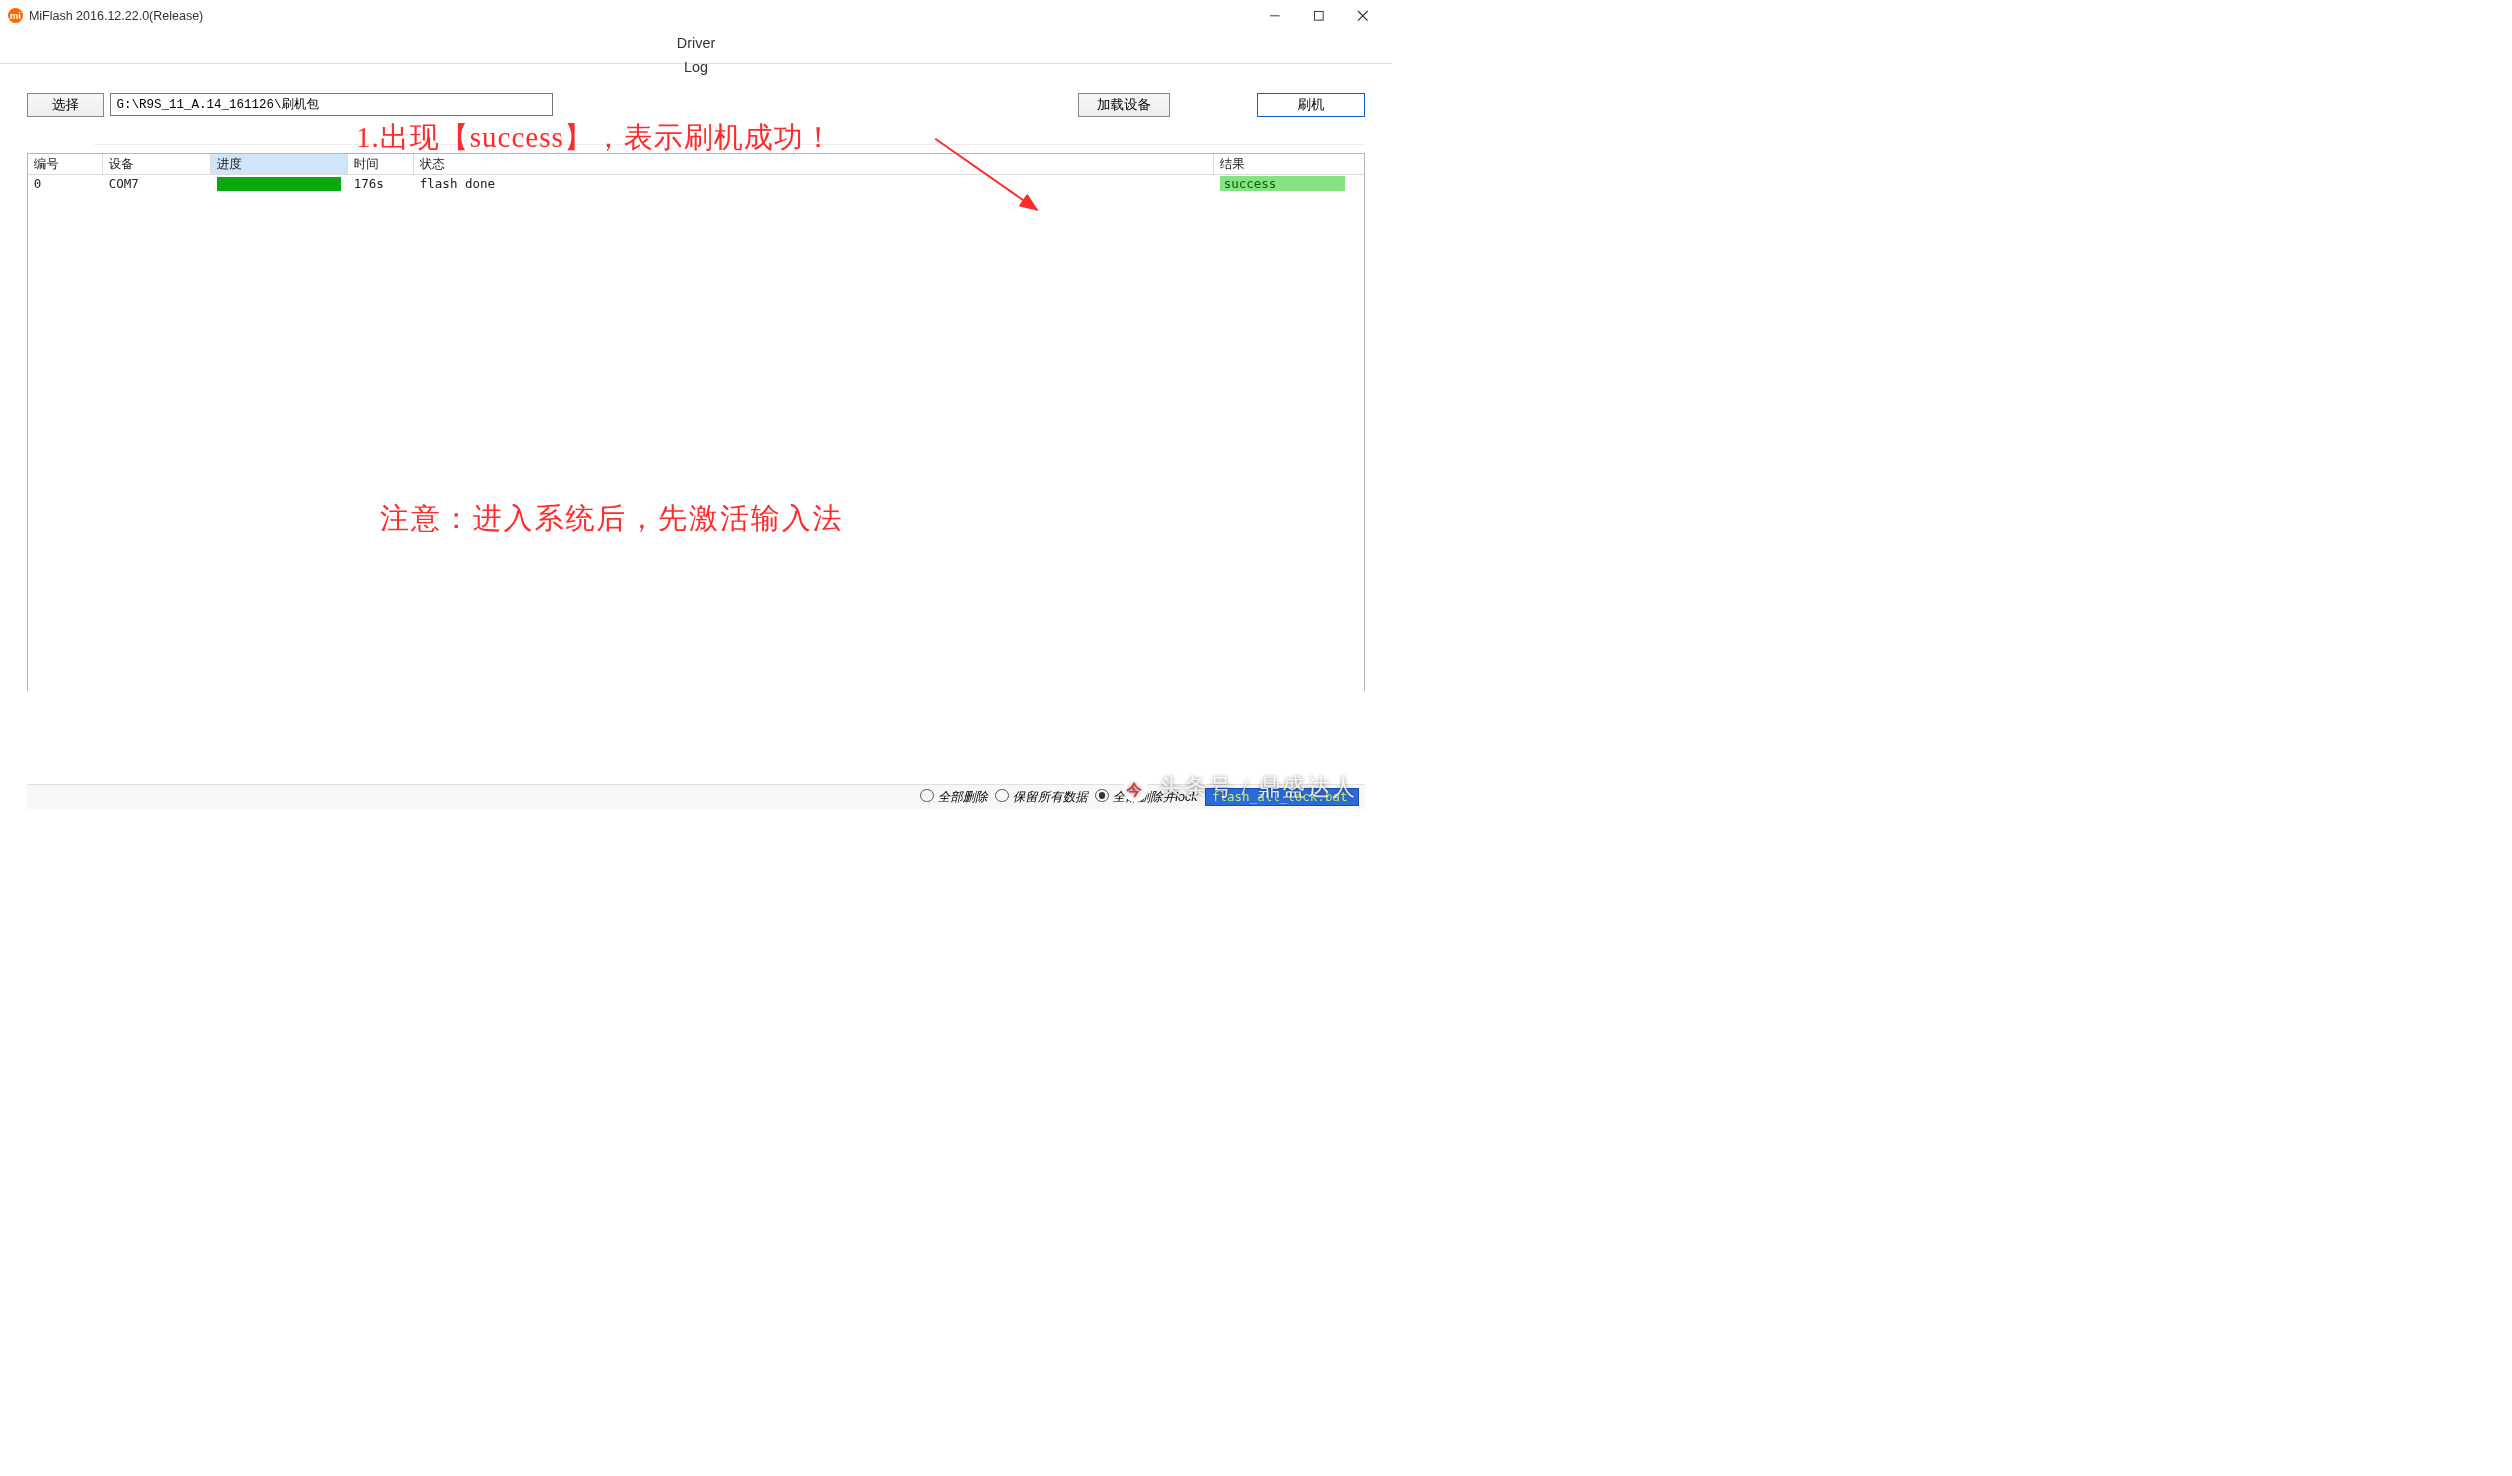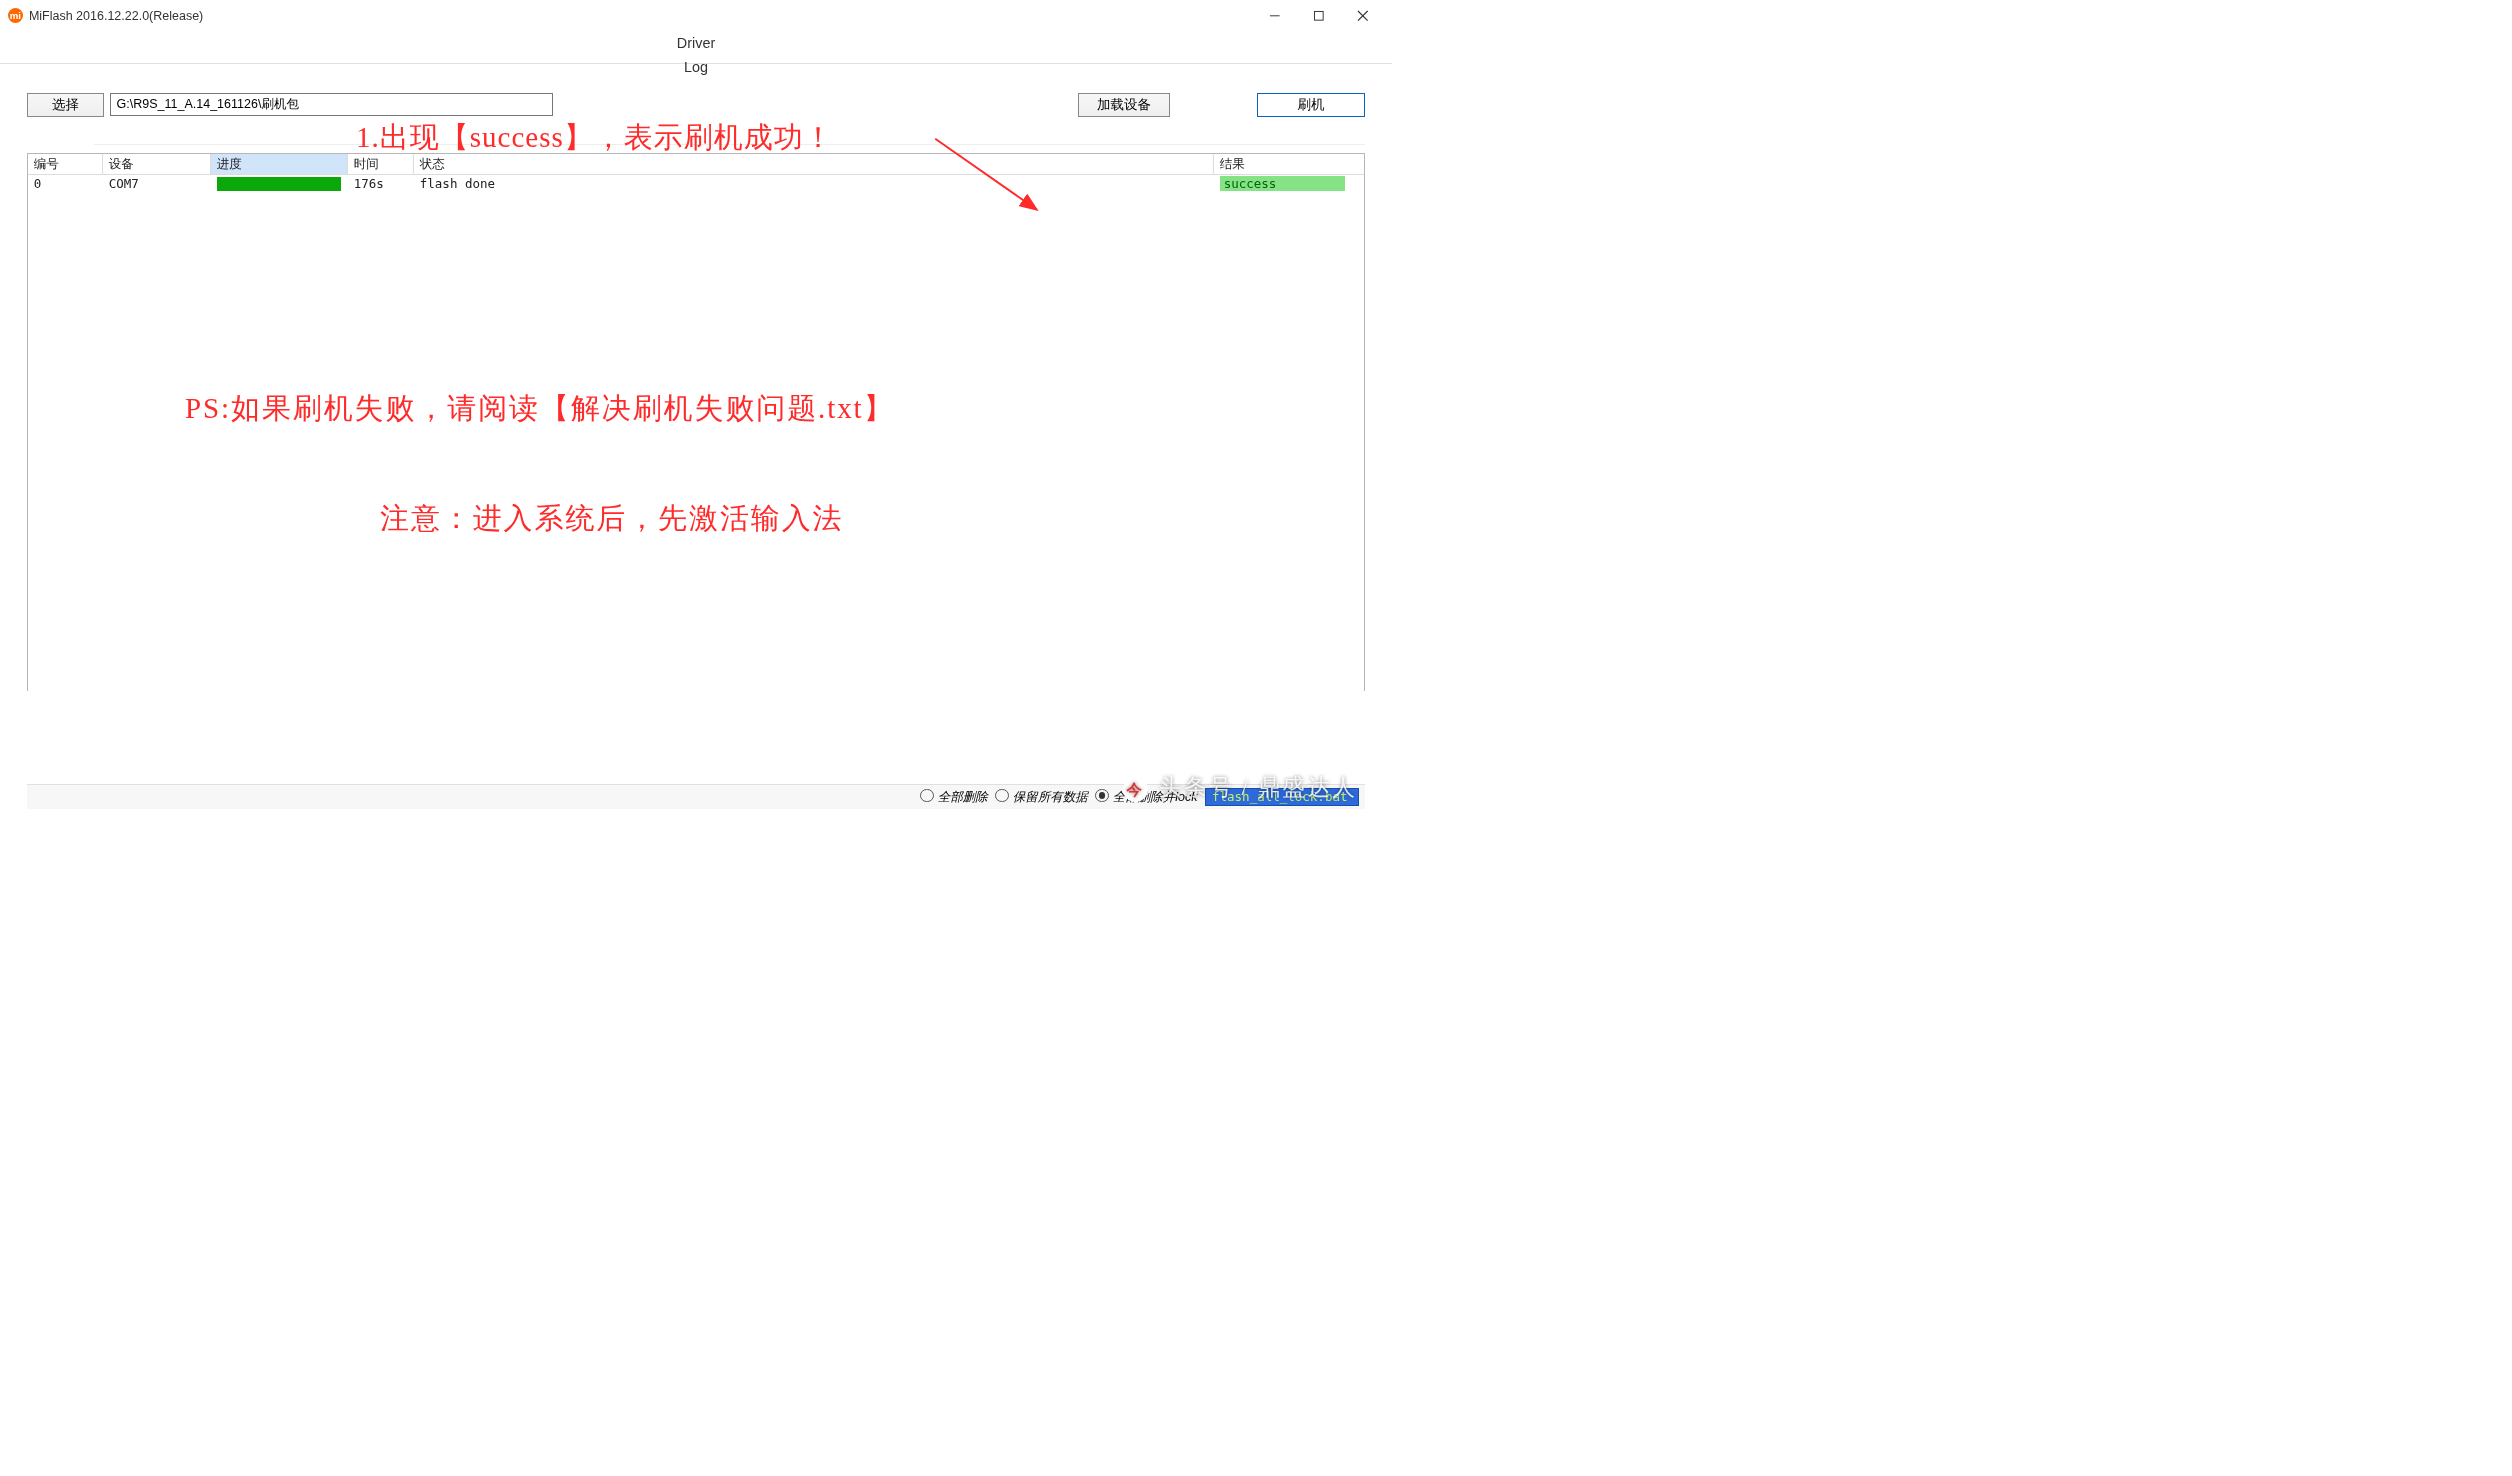--- a/index.html
+++ b/index.html
@@ -9,21 +9,21 @@
   .titlebar .icon { width: 15.4px; height: 15.4px; border-radius: 50%; background: #ff6700; display: flex; align-items: center; justify-content: center; color: #fff; font-size: 9.6px; font-weight: bold; margin-right: 5.8px; }
   .titlebar .title { flex: 1; color: #333; }
   .win-controls { display: flex; gap: 0; }
   .win-btn { width: 44px; height: 27px; display: flex; align-items: center; justify-content: center; color: #333; cursor: pointer; }
   .win-btn svg { display: block; }
   .menubar { height: 33px; border-bottom: 1px solid #e0e0e0; display: flex; align-items: center; padding: 0 7.7px; flex-direction: column; }
   .menubar .grip { width: 5.8px; height: 19px; margin-right: 11.6px; background: repeating-linear-gradient(to bottom, #aaa, #aaa 1px, transparent 1px, transparent 2.9px); }
   .menubar .menu-item { padding: 3.9px 15.4px; color: #333; font-size: 14.4px; cursor: pointer; }
   .toolbar { padding: 29px 27px 9.6px 27px; display: flex; align-items: center; position: relative; }
   .btn { background: linear-gradient(#f7f7f7,#efefef); border: 1px solid #888; padding: 1.9px 17.3px; font-size: 13.5px; cursor: pointer; min-width: 77px; text-align: center; font-family: inherit; }
-  .path-input { flex: 1; border: 1px solid #777; height: 23px; padding: 0 5.8px; font-family: Liberation Sans, sans-serif; font-size: 12.5px; outline: none; margin-left: 5.8px; max-width: 821px; }
+  .path-input { flex: 1; border: 1px solid #777; height: 23px; padding: 0 5.8px; font-family: Liberation Mono, monospace; font-size: 12.5px; outline: none; margin-left: 5.8px; max-width: 821px; }
   .spacer { flex: 1; }
   .btn-load { margin-left: 96px; min-width: 92px; }
   .btn-flash { margin-left: 87px; min-width: 108px; border: 1.9px solid #0a64bd; background:#fff; }
   .editor-bar { height: 19px; border-bottom: 1px solid #eee; margin: 0 27px 7.7px 94px; }
   .list-container { margin: 0 27px; border: 1px solid #b7b7b7; border-bottom: none; height: 538px; position: relative; overflow: hidden; background: #fff; }
   .list-header { display: flex; height: 21px; background: #fff; border-bottom: 1px solid #dcdcdc; }
   .col { border-right: 1px solid #dcdcdc; padding: 1.9px 5.8px; font-size: 12.5px; color: #222; overflow: hidden; white-space: nowrap; }
   .col-idx { width: 75px; }
   .col-dev { width: 108px; }
   .col-prog { width: 137px; }
@@ -119,21 +119,20 @@
 
   <div class="anno anno1">1.出现【success】，表示刷机成功！</div>
   <svg class="arrow" viewBox="0 0 120 100">
     <defs>
         <marker id="ah" markerWidth="10" markerHeight="8" refX="9" refY="4" orient="auto">
           <polygon points="0 0, 10 4, 0 8" fill="#ff2a2a"></polygon>
         </marker>
       </defs>
     <line x1="4" y1="6" x2="110" y2="80" stroke="#ff2a2a" stroke-width="2" marker-end="url(#ah)"></line>
   </svg>
-  <div class="anno anno3">PS:如果刷机失败，请阅读【解决刷机失败问题.txt】</div>
   <div class="anno anno4">注意：进入系统后，先激活输入法</div>
 
   <div class="status-bar">
     <label class="radio-group">
       <span class="radio"></span>
       <span>全部删除</span>
     </label>
     <label class="radio-group">
       <span class="radio"></span>
       <span>保留所有数据</span>

